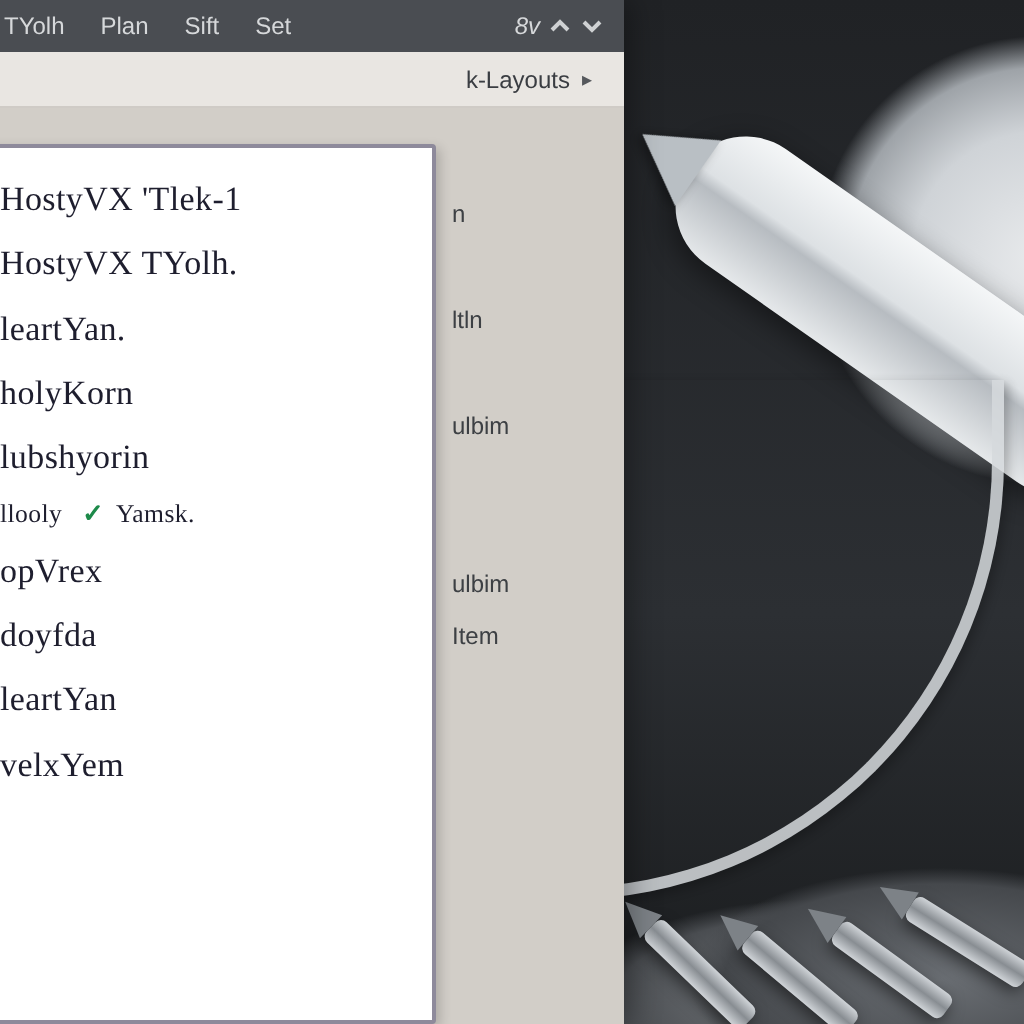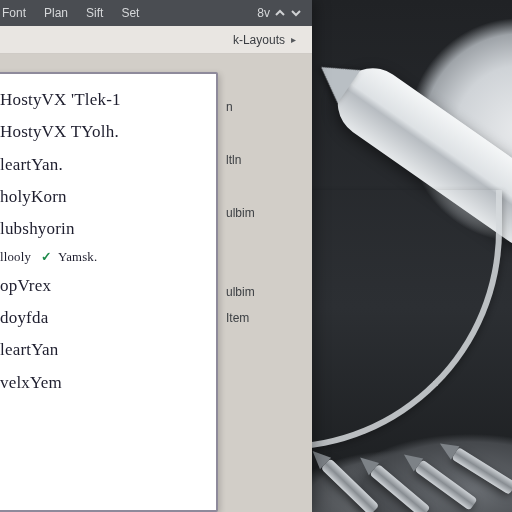--- a/index.html
+++ b/index.html
@@ -76,21 +76,21 @@
   .menubar {
     display: flex; align-items: center;
     gap: 18px;
     height: 26px;
     padding: 0 10px;
     background: #4a4d52;
     color: #d6d8da;
     font-size: 12px;
   }
   .menubar .menu { cursor: default; }
-  .menubar .after { margin-left: auto; display:flex; gap:4px; align-items:center; }
+  .menubar .after { margin-left: auto; display:flex; gap:4px; align-items:center;font-style:italic; }
   .navicon { width:12px; height:12px; display:inline-block; }
   .navicon svg { width:100%; height:100%; display:block; stroke:#cfd1d3; stroke-width:2; fill:none; }
   .submenu {
     height: 28px;
     display:flex; align-items:center; justify-content:flex-end;
     padding: 0 16px;
     background: #e9e6e2;
     border-bottom: 1px solid #cfcbc6;
     font-size: 12px; color:#3a3d42;
   }
@@ -141,21 +141,21 @@
 <div class="pen-body"></div>
 <div class="cable"></div>
 <div class="tip a"></div>
 <div class="tip b"></div>
 <div class="tip c"></div>
 <div class="tip d"></div>
 
 <div class="window">
 
   <div class="menubar">
-    <span class="menu">Font</span>
+    <span class="menu">TYolh</span>
     <span class="menu">Plan</span>
     <span class="menu">Sift</span>
     <span class="menu">Set</span>
     <span class="after">
       <span>8v</span>
       <span class="navicon">
         <svg viewBox="0 0 12 12">
             <path d="M2 8 L6 4 L10 8"></path>
           </svg>
       </span>

